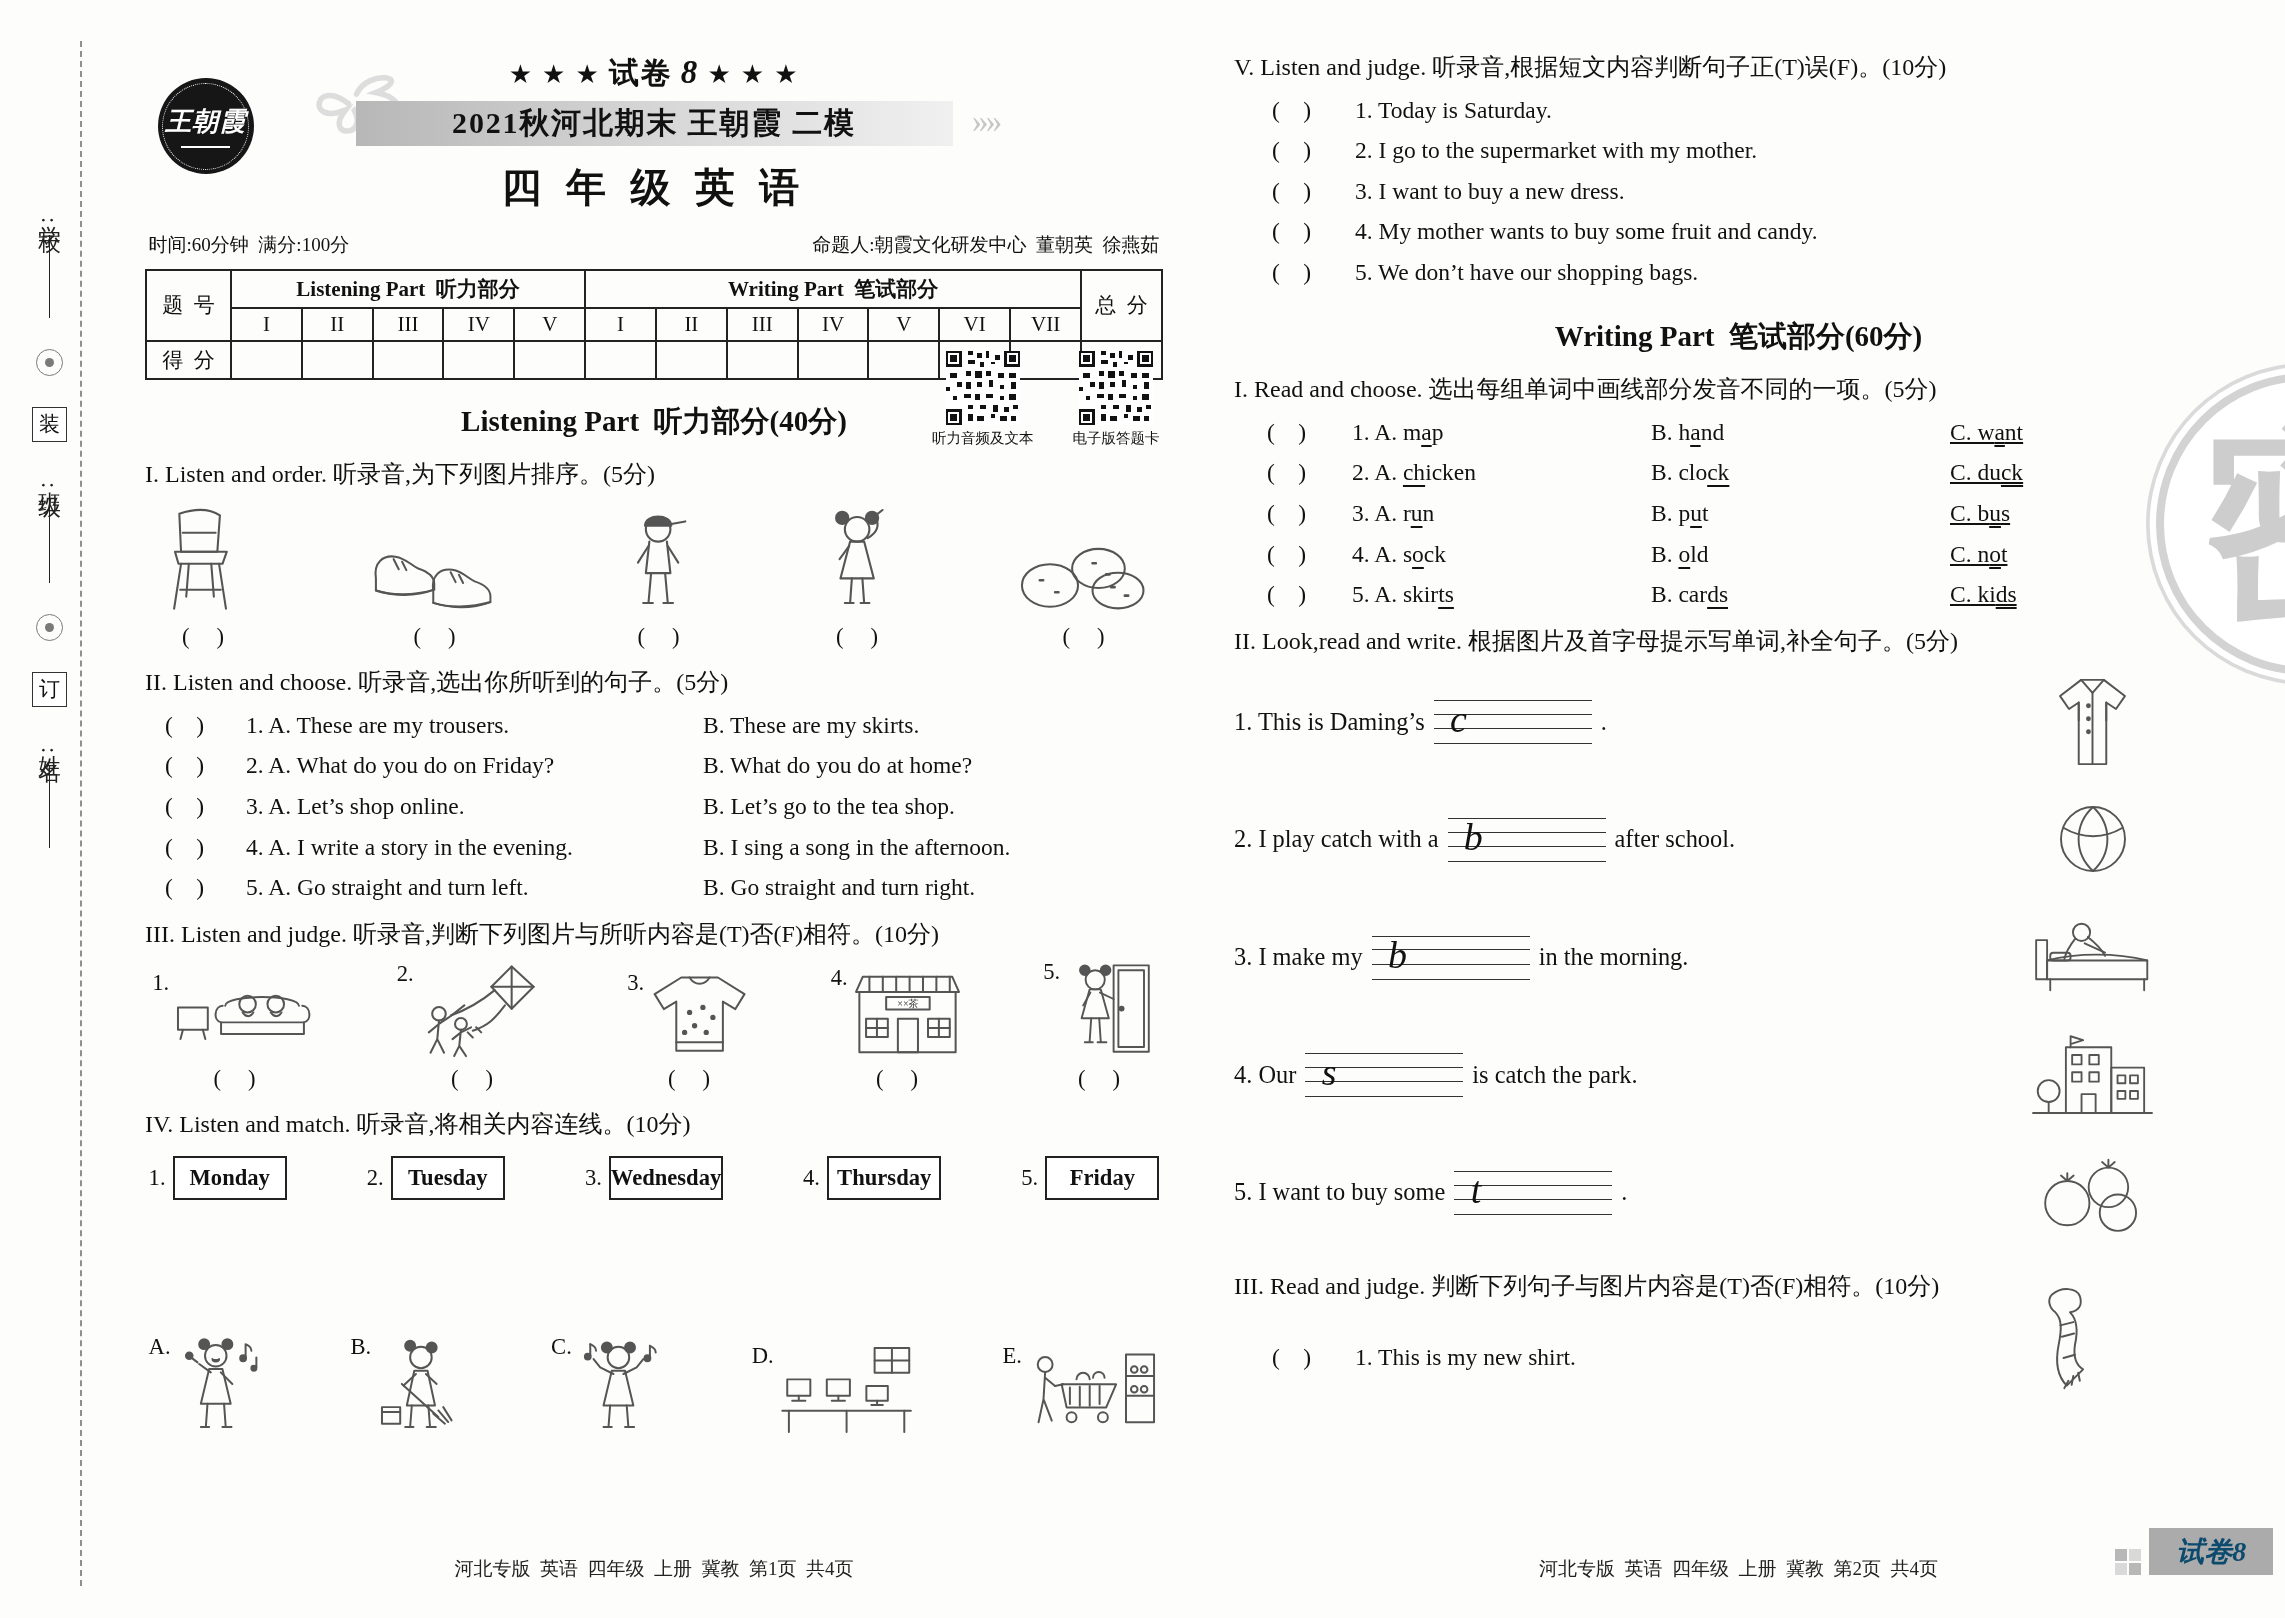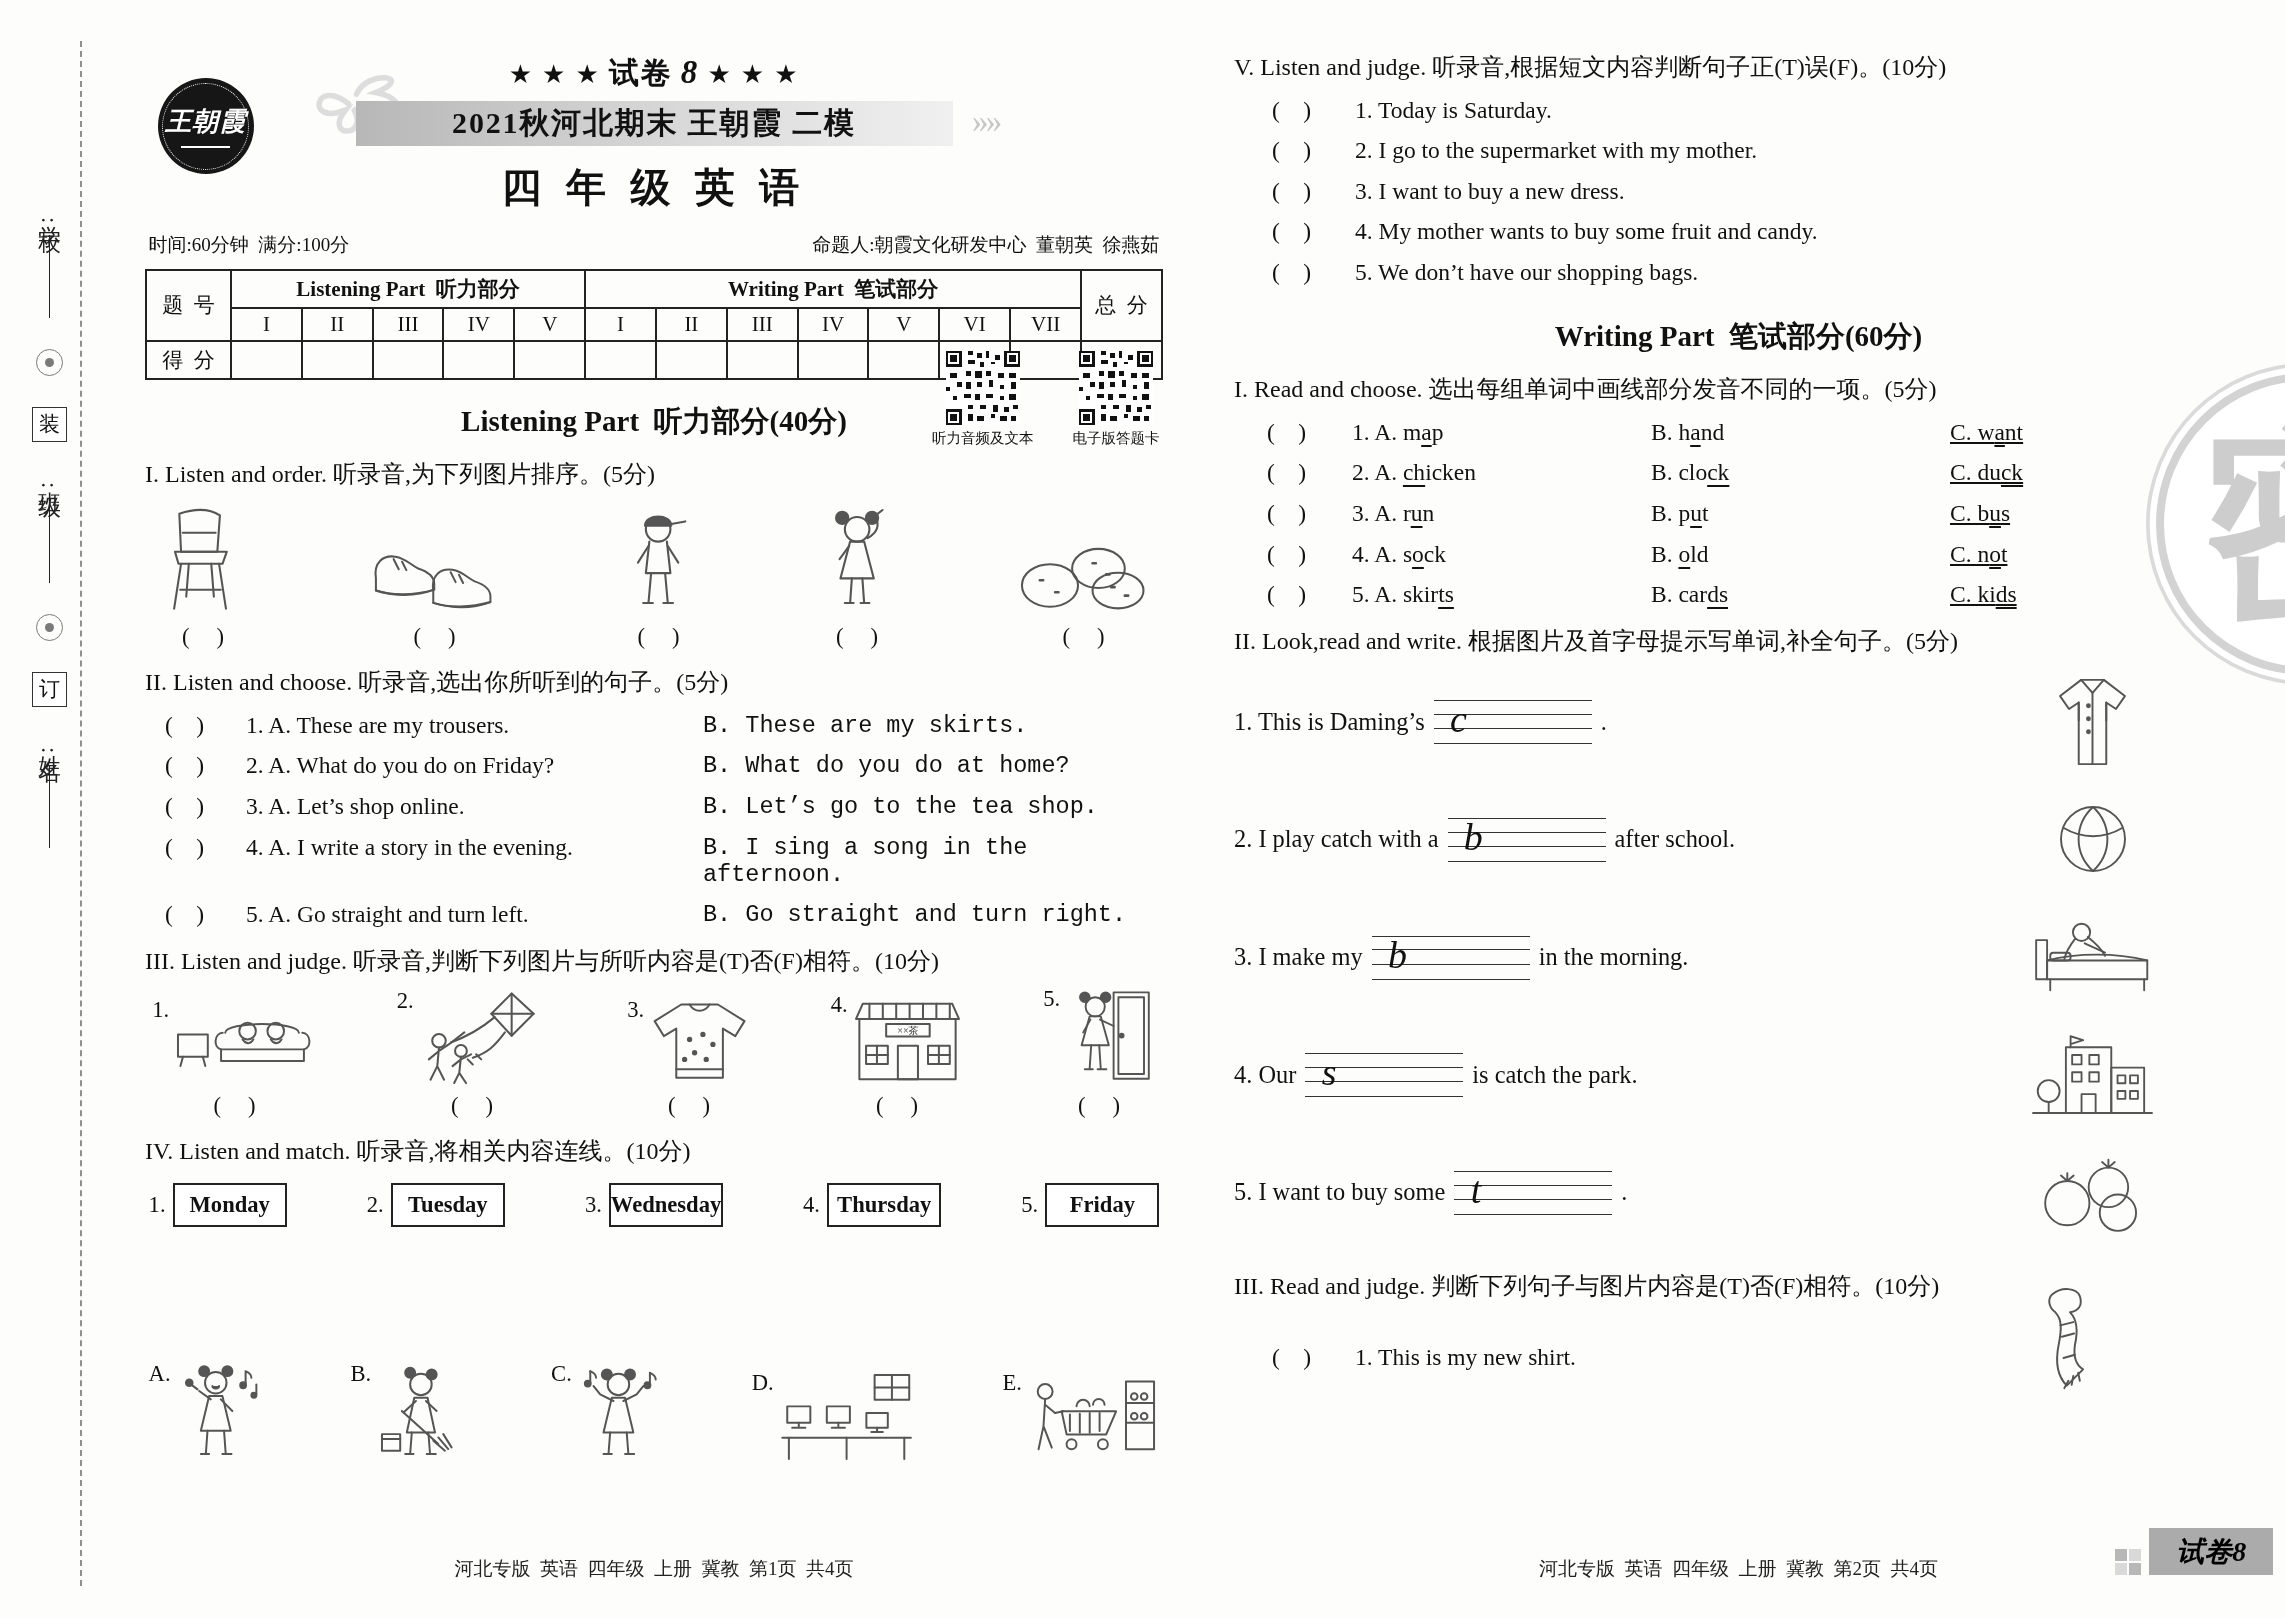--- a/index.html
+++ b/index.html
@@ -69,21 +69,21 @@
   .sec-title{font-size:24px;margin-top:16.3px;}
   .pics-row{display:flex;justify-content:space-between;align-items:flex-end;margin-top:12.7px;padding:0 11px;}
   .pic-item{display:flex;flex-direction:column;align-items:center;gap:7.2px;}
   .paren{font-size:22.6px;letter-spacing:0.9px;}
   svg.pic{stroke:#555;fill:none;stroke-width:2.4;stroke-linecap:round;stroke-linejoin:round;}
   svg.pic .svgtxt{fill:#333;stroke:none;font-family:inherit;}
 
   .q-row{display:flex;font-size:23.5px;margin-top:13.6px;padding-left:20px;}
   .q-row .qparen{width:81px;flex:none;}
   .q-row .colA{width:457px;flex:none;}
-  .q-row .colB{flex:1;font-family:Liberation Mono, monospace;}
+  .q-row .colB{flex:1;}
 
   .judge-row{display:flex;justify-content:space-between;margin-top:9px;padding:0 7.2px;align-items:flex-end;}
   .judge-item{display:flex;flex-direction:column;align-items:center;gap:7.2px;}
   .judge-item .jtop{display:flex;align-items:flex-start;gap:3.6px;}
   .judge-item .jnum{font-size:22.6px;}
 
   .days-row{display:flex;justify-content:space-between;margin-top:16.3px;align-items:center;padding:0 3.6px;}
   .day-group{display:flex;align-items:center;gap:7.2px;font-size:22.6px;}
   .daybox{border:2px solid #222;width:110px;height:40px;display:flex;align-items:center;
     justify-content:center;font-size:22.6px;background:#fff;font-weight:bold;}
@@ -116,21 +116,21 @@
 
   
   .watermark{position:absolute;left:2156px;top:373px;width:286px;height:286px;border:8.1px solid #d3d3d3;
     border-radius:50%;display:flex;align-items:center;justify-content:center;background:#fff;
     box-shadow:0 0 0 6.3px #fff,0 0 0 10px #dadada;z-index:5;}
   .watermark .wchar{font-size:210px;line-height:1;color:#cdcdcd;font-weight:bold;}
   .corner-tag{position:absolute;right:12.7px;bottom:43px;display:flex;align-items:flex-end;gap:8.1px;z-index:6;}
   .ct-sq{display:grid;grid-template-columns:11.8px 11.8px;gap:2.7px;}
   .ct-sq i{width:11.8px;height:11.8px;background:#b8b8b8;display:block;}
   .ct-sq i.lt{background:#d9d9d9;}
-  .ct-box{background:#ababab;padding:4.5px 27px;font-size:28px;font-weight:bold;font-style:italic;color:#000000;}
+  .ct-box{background:#ababab;padding:4.5px 27px;font-size:28px;font-weight:bold;font-style:italic;color:#0c4a6e;}
 </style>
 </head>
 <body>
 
 <div class="canvas">
 
   <svg width="0" height="0" style="position:absolute">
     <defs>
       <g id="qrsym">
         <rect width="33" height="33" fill="#fff" stroke="none"></rect>

